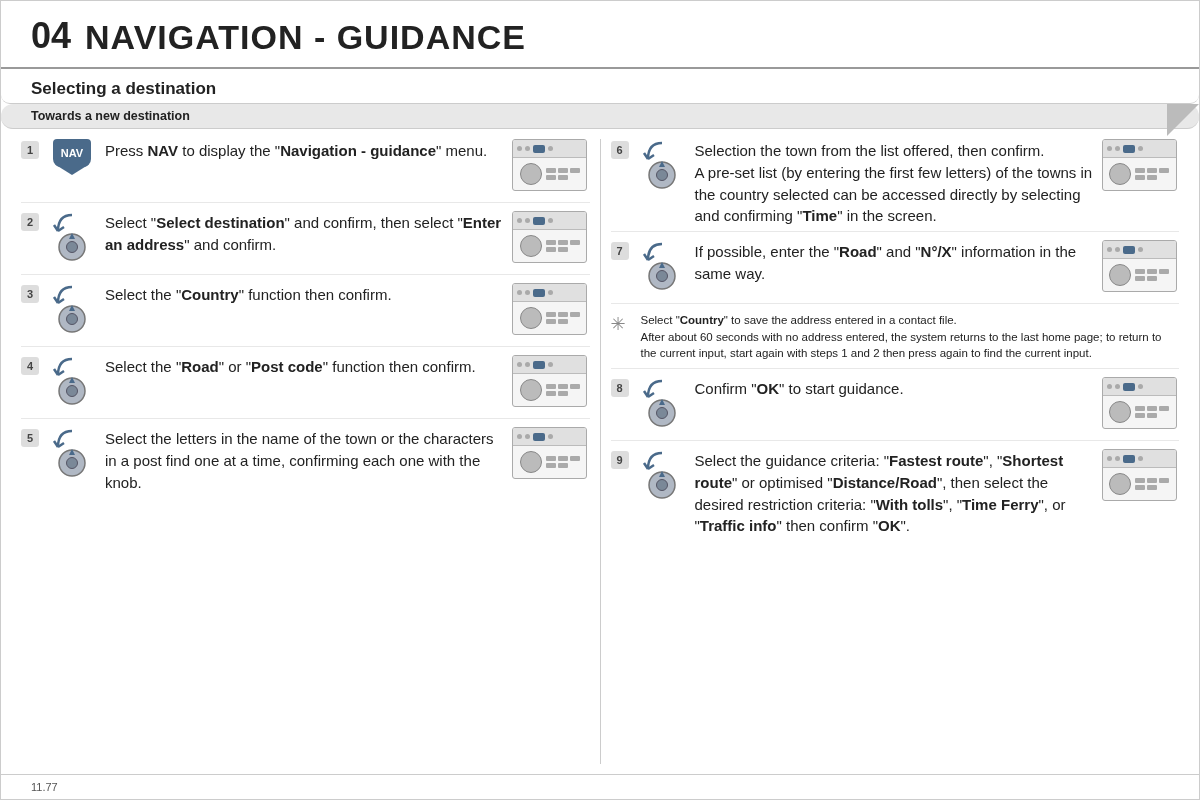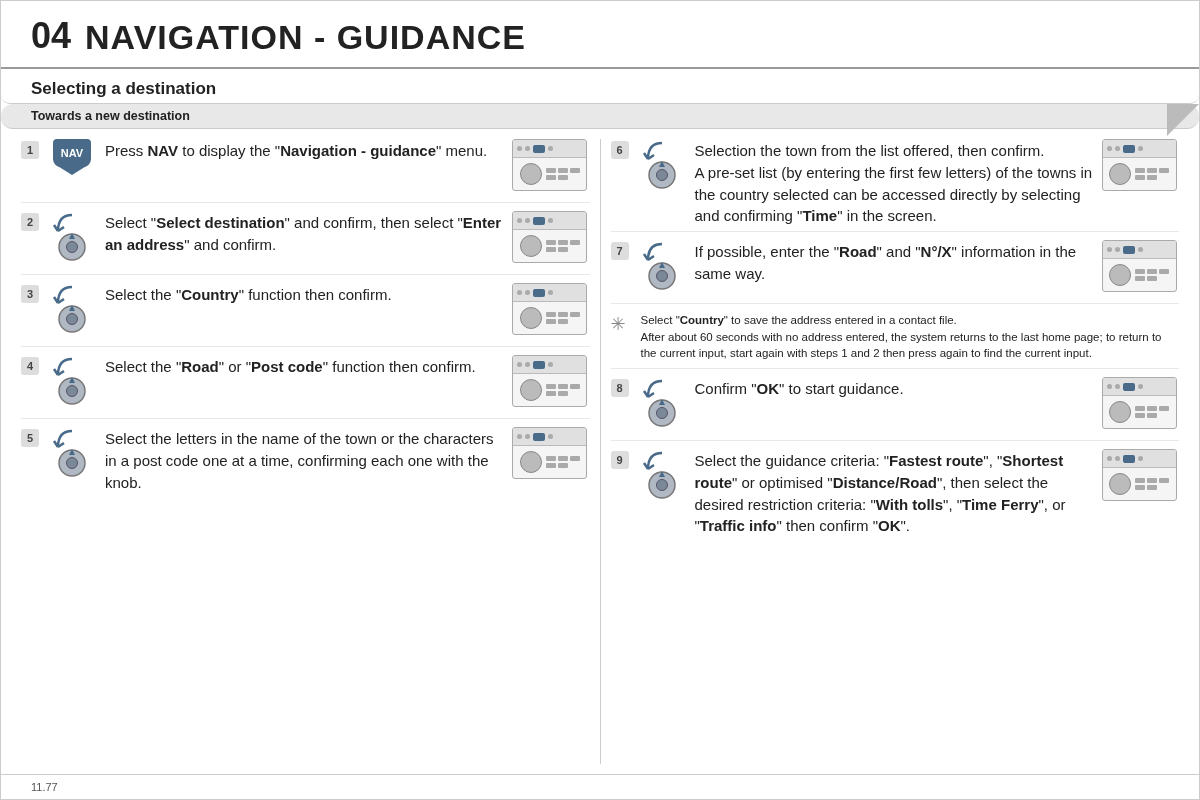--- a/index.html
+++ b/index.html
@@ -400,21 +400,21 @@
         <div class="step-num">5</div>
         <div class="step-icon">
           <svg class="curved-arrow" viewBox="0 0 44 50">
             <path d="M22 4 Q8 4 8 20" stroke="#4a6a8a" stroke-width="2.5" fill="none"></path>
             <path d="M8 20 L4 14 M8 20 L14 16" stroke="#4a6a8a" stroke-width="2.5" fill="none"></path>
             <circle cx="22" cy="36" r="13" fill="#b0b8c4" stroke="#777" stroke-width="1.5"></circle>
             <circle cx="22" cy="36" r="5.5" fill="#7a8898" stroke="#556" stroke-width="1"></circle>
             <polygon points="22,22 19,28 25,28" fill="#4a6a8a"></polygon>
           </svg>
         </div>
-        <div class="step-text">Select the letters in the name of the town or the characters in a post code one at a time, confirming each one with the knob.</div>
+        <div class="step-text">Select the letters in the name of the town or the characters in a post find one at a time, confirming each one with the knob.</div>
         <div class="step-device">
           <div class="device-img">
             <div class="device-top">
                 <div class="device-dot"></div>
                 <div class="device-dot"></div>
                 <div class="device-dot-blue"></div>
                 <div class="device-dot"></div>
               </div>
             <div class="device-bottom">
                 <div class="device-knob"></div>

